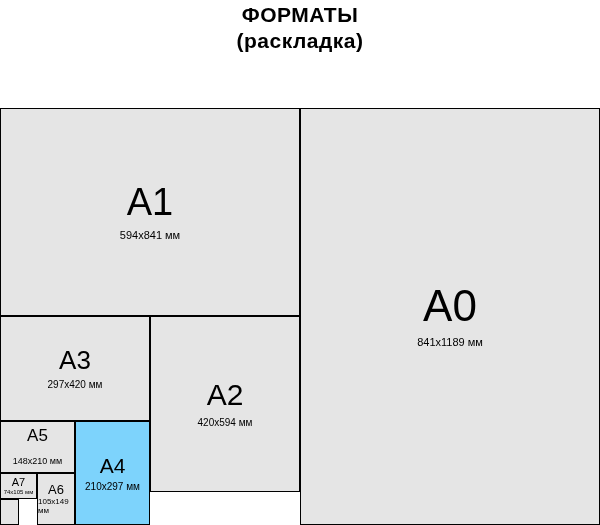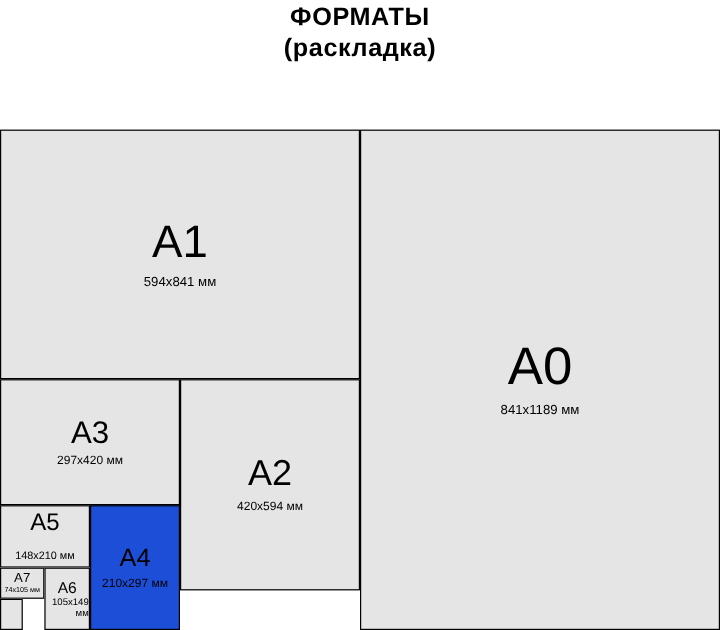--- a/index.html
+++ b/index.html
@@ -51,21 +51,21 @@
     overflow: hidden;
   }
   .fmt .name {
     font-weight: normal;
     line-height: 1.0;
     white-space: nowrap;
   }
   .fmt .dims {
     line-height: 1.1;
     margin-top: 4px;
-    text-align: right;
+    text-align: left;
     white-space: normal;
   }
 
   
   #a0 { left: 300px; top: 0px; width: 300px; height: 417px; }
   #a0 .name { font-size: 44px; }
   #a0 .dims { font-size: 11px; margin-top: 8px; }
 
   
   #a1 { left: 0px; top: 0px; width: 300px; height: 208px; }
@@ -76,27 +76,27 @@
   #a2 { left: 150px; top: 208px; width: 150px; height: 176px; }
   #a2 .name { font-size: 30px; }
   #a2 .dims { font-size: 10px; margin-top: 7px; }
 
   
   #a3 { left: 0px; top: 208px; width: 150px; height: 105px; }
   #a3 .name { font-size: 26px; }
   #a3 .dims { font-size: 10px; margin-top: 6px; }
 
   
-  #a4 { left: 75px; top: 313px; width: 75px; height: 104px; background: #1d4ed8; }
+  #a4 { left: 75px; top: 313px; width: 75px; height: 104px; background: #7dd3fc; }
   #a4 .name { font-size: 21px; }
   #a4 .dims { font-size: 10px; margin-top: 5px; }
 
   
   #a5 { left: 0px; top: 313px; width: 75px; height: 52px; }
-  #a5 .name { font-size: 20px; }
+  #a5 .name { font-size: 17px; }
   #a5 .dims { font-size: 9px; margin-top: 13px; line-height: 1.05; }
 
   
   #a6 { left: 37px; top: 365px; width: 38px; height: 52px; }
   #a6 .name { font-size: 13px; }
   #a6 .dims { font-size: 8px; margin-top: 2px; line-height: 1.05; }
 
   
   #a7 { left: 0px; top: 365px; width: 37px; height: 26px; }
   #a7 .name { font-size: 11px; }

